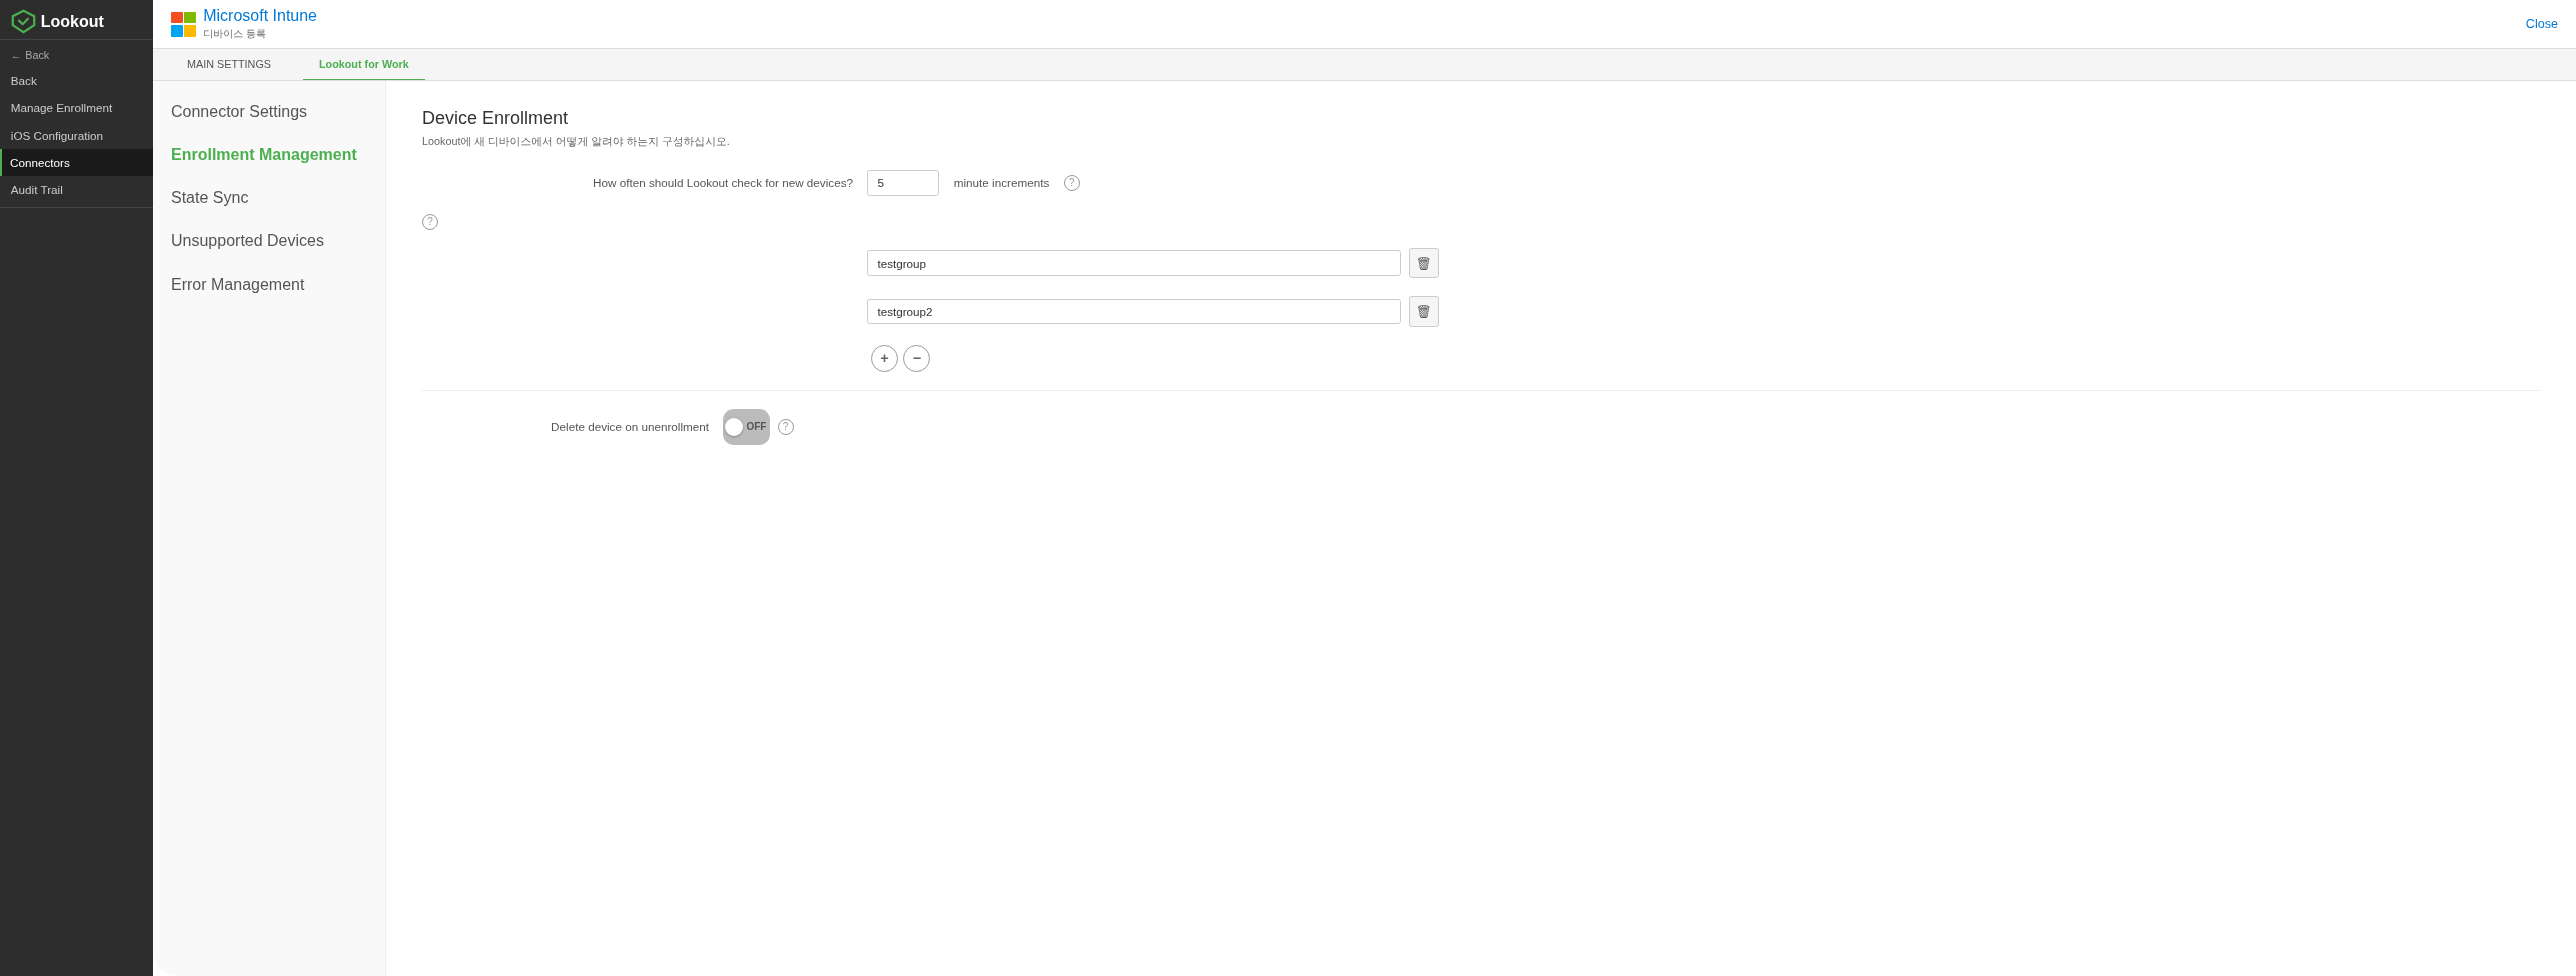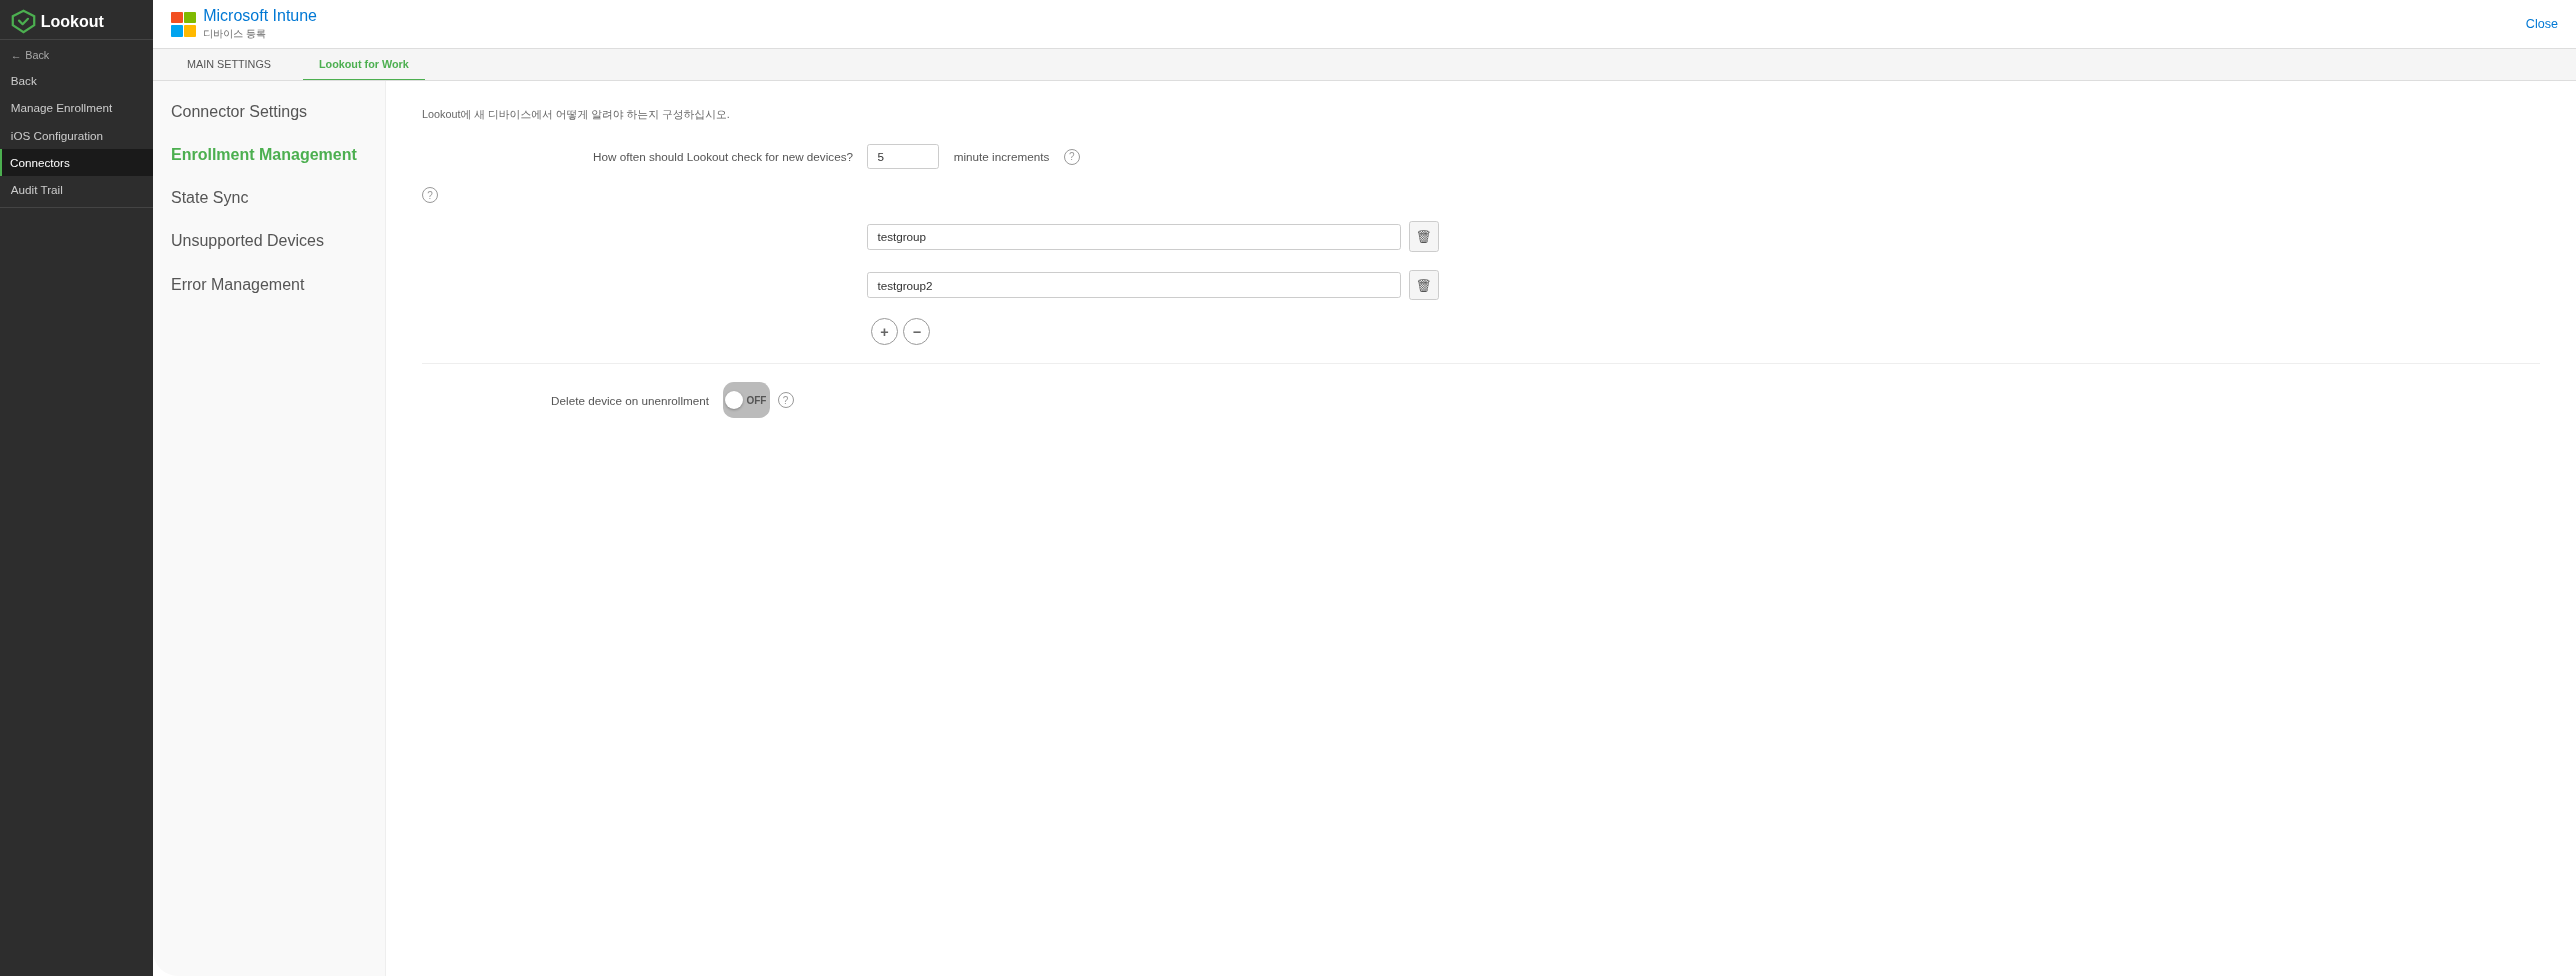--- a/index.html
+++ b/index.html
@@ -405,20 +405,21 @@
 
     <div class="side-menu">
       <div class="side-menu-item">Connector Settings</div>
       <div class="side-menu-item active-green">Enrollment Management</div>
       <div class="side-menu-item">State Sync</div>
       <div class="side-menu-item">Unsupported Devices</div>
       <div class="side-menu-item">Error Management</div>
     </div>
 
     <div class="form-area">
+      <div class="form-title">Device Enrollment</div>
       <div class="form-description">Lookout에 새 디바이스에서 어떻게 알려야 하는지 구성하십시오.</div>
 
       <div class="form-row">
         <div class="form-label form-label-wide">How often should Lookout check for new devices?</div>
         <input class="form-input input-narrow" type="text" value="5" style="">
         <span class="unit-text">minute increments</span>
         <span class="help-icon">?</span>
       </div>
 
       <div class="form-row">

